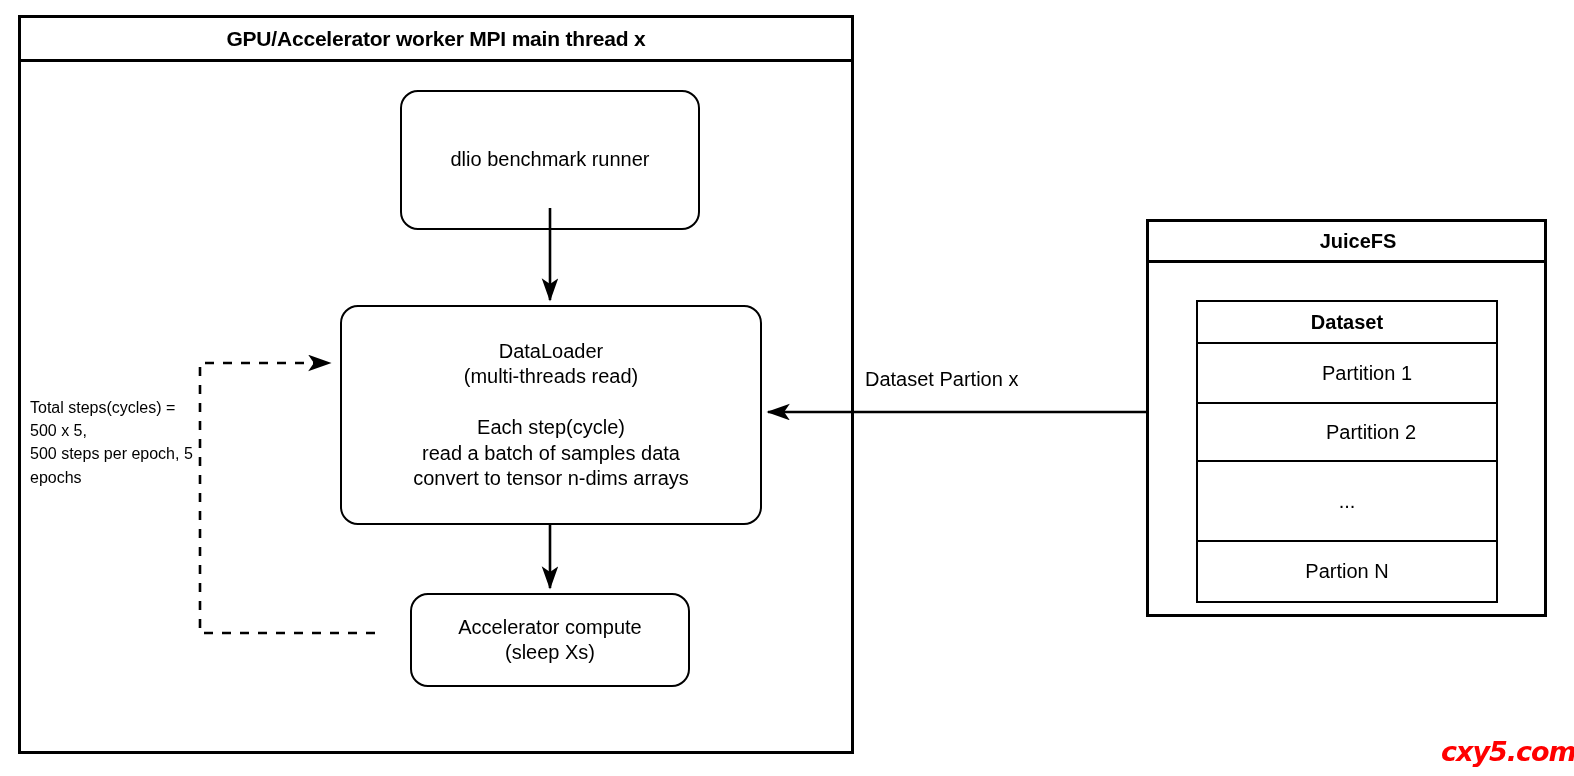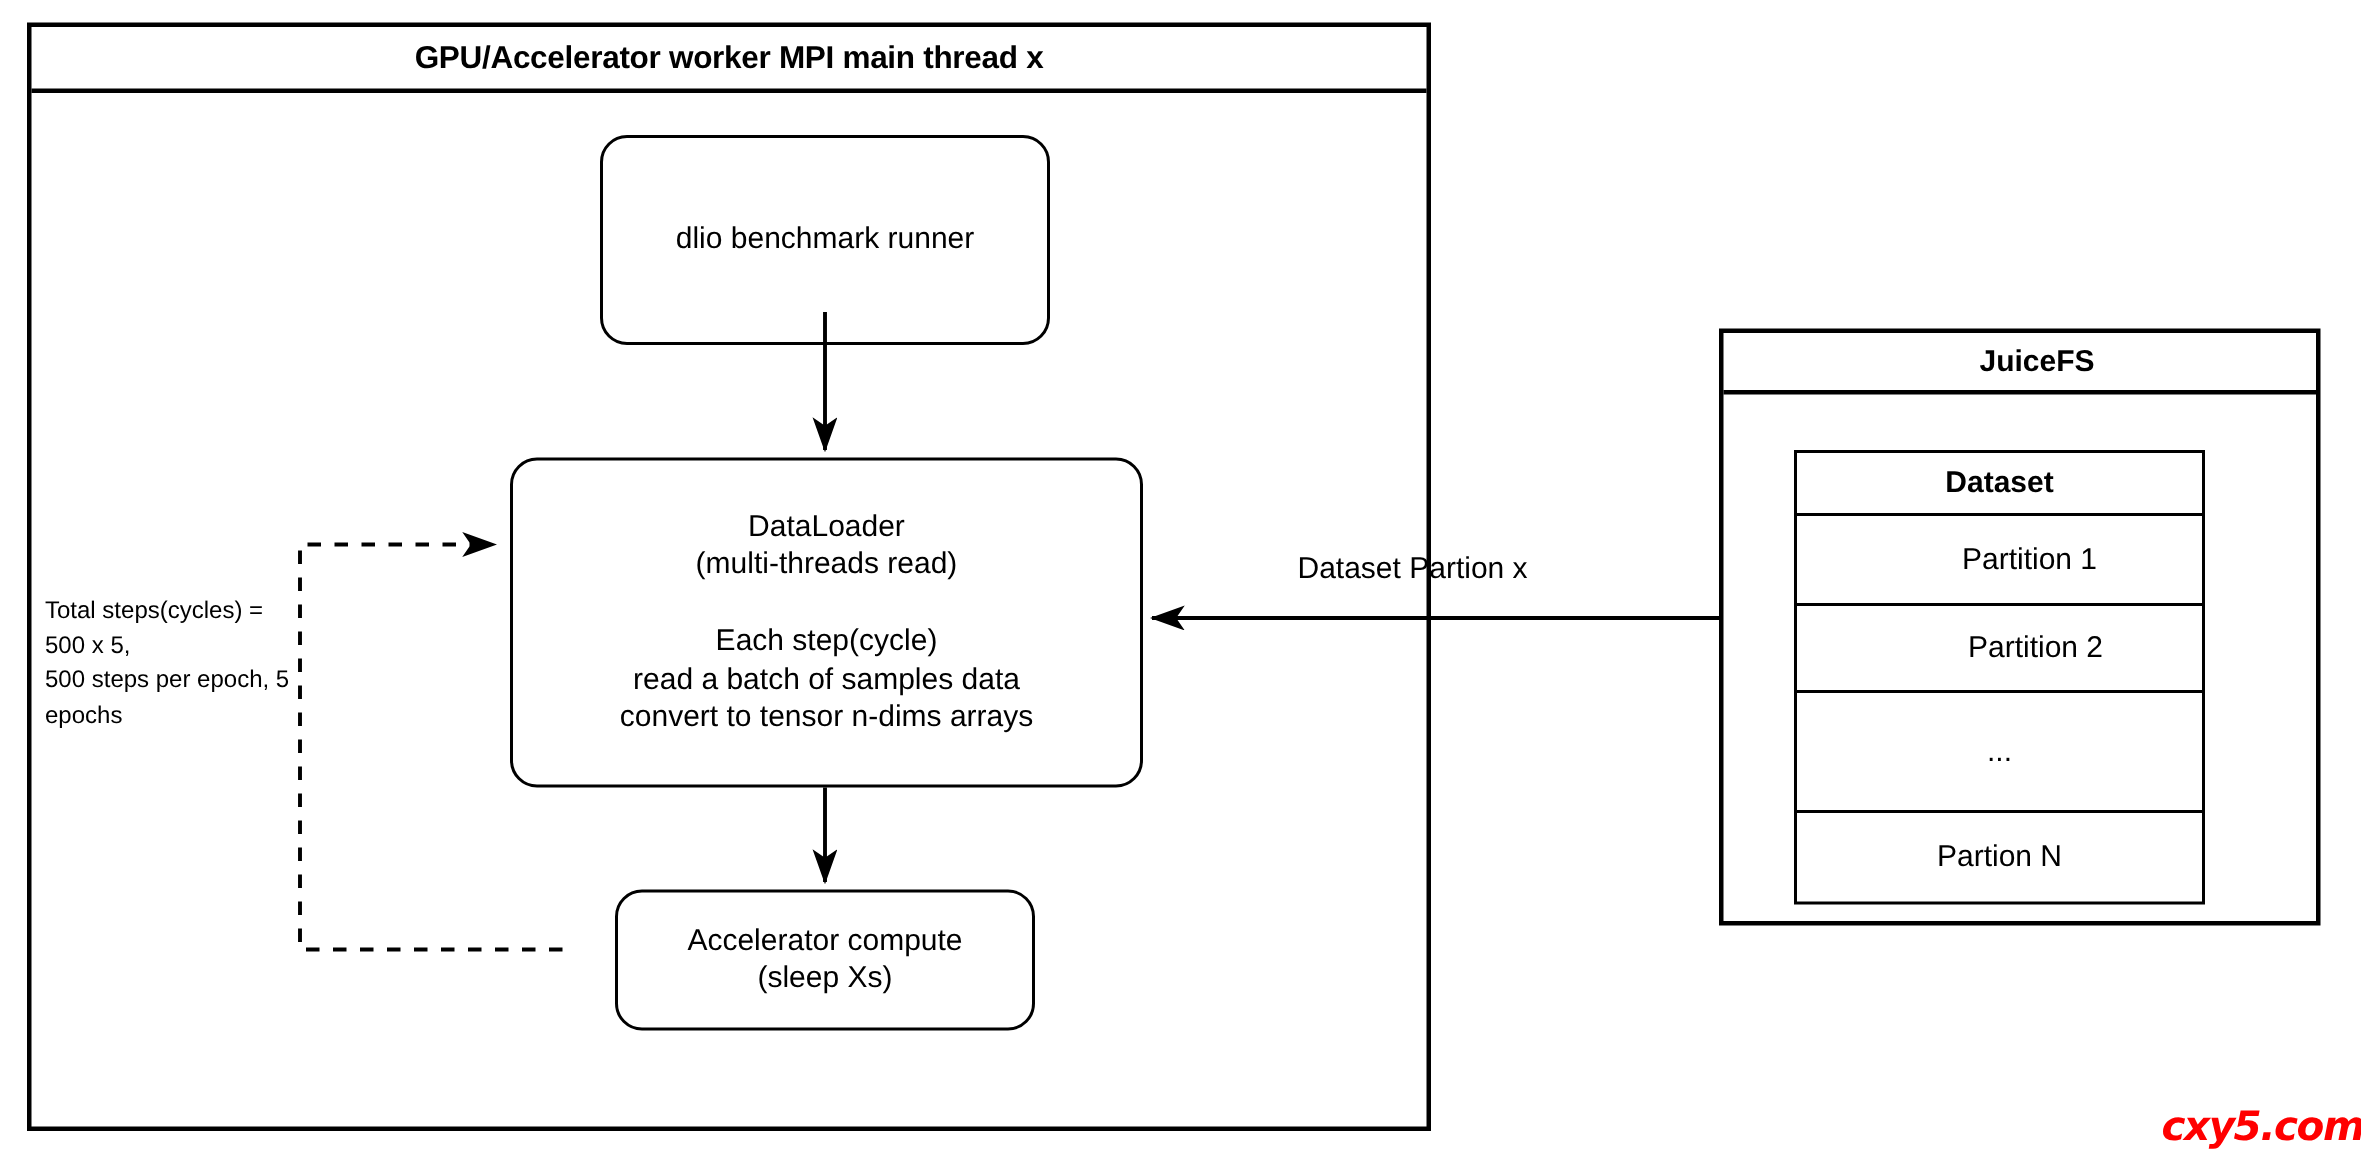--- a/index.html
+++ b/index.html
@@ -18,21 +18,21 @@
     height: 776px;
     background: #ffffff;
     overflow: hidden;
   }
   .abs { position: absolute; }
 
   
   #worker-container {
     left: 18px;
     top: 15px;
-    width: 936px;
+    width: 836px;
     height: 739px;
     border: 3px solid #000000;
     box-sizing: border-box;
     background: #ffffff;
   }
   #worker-title-bar {
     position: absolute;
     left: 0;
     top: 0;
     right: 0;
@@ -130,21 +130,21 @@
     padding-left: 23px;
   }
   #juicefs-title-bar .title-text {
     font-size: 20px;
     font-weight: bold;
   }
   #dataset-table {
     position: absolute;
     left: 47px;
     top: 78px;
-    width: 274px;
+    width: 302px;
     height: 303px;
     border: 2.5px solid #000000;
     box-sizing: border-box;
     background: #ffffff;
     display: flex;
     flex-direction: column;
   }
   .ds-row {
     box-sizing: border-box;
     display: flex;

